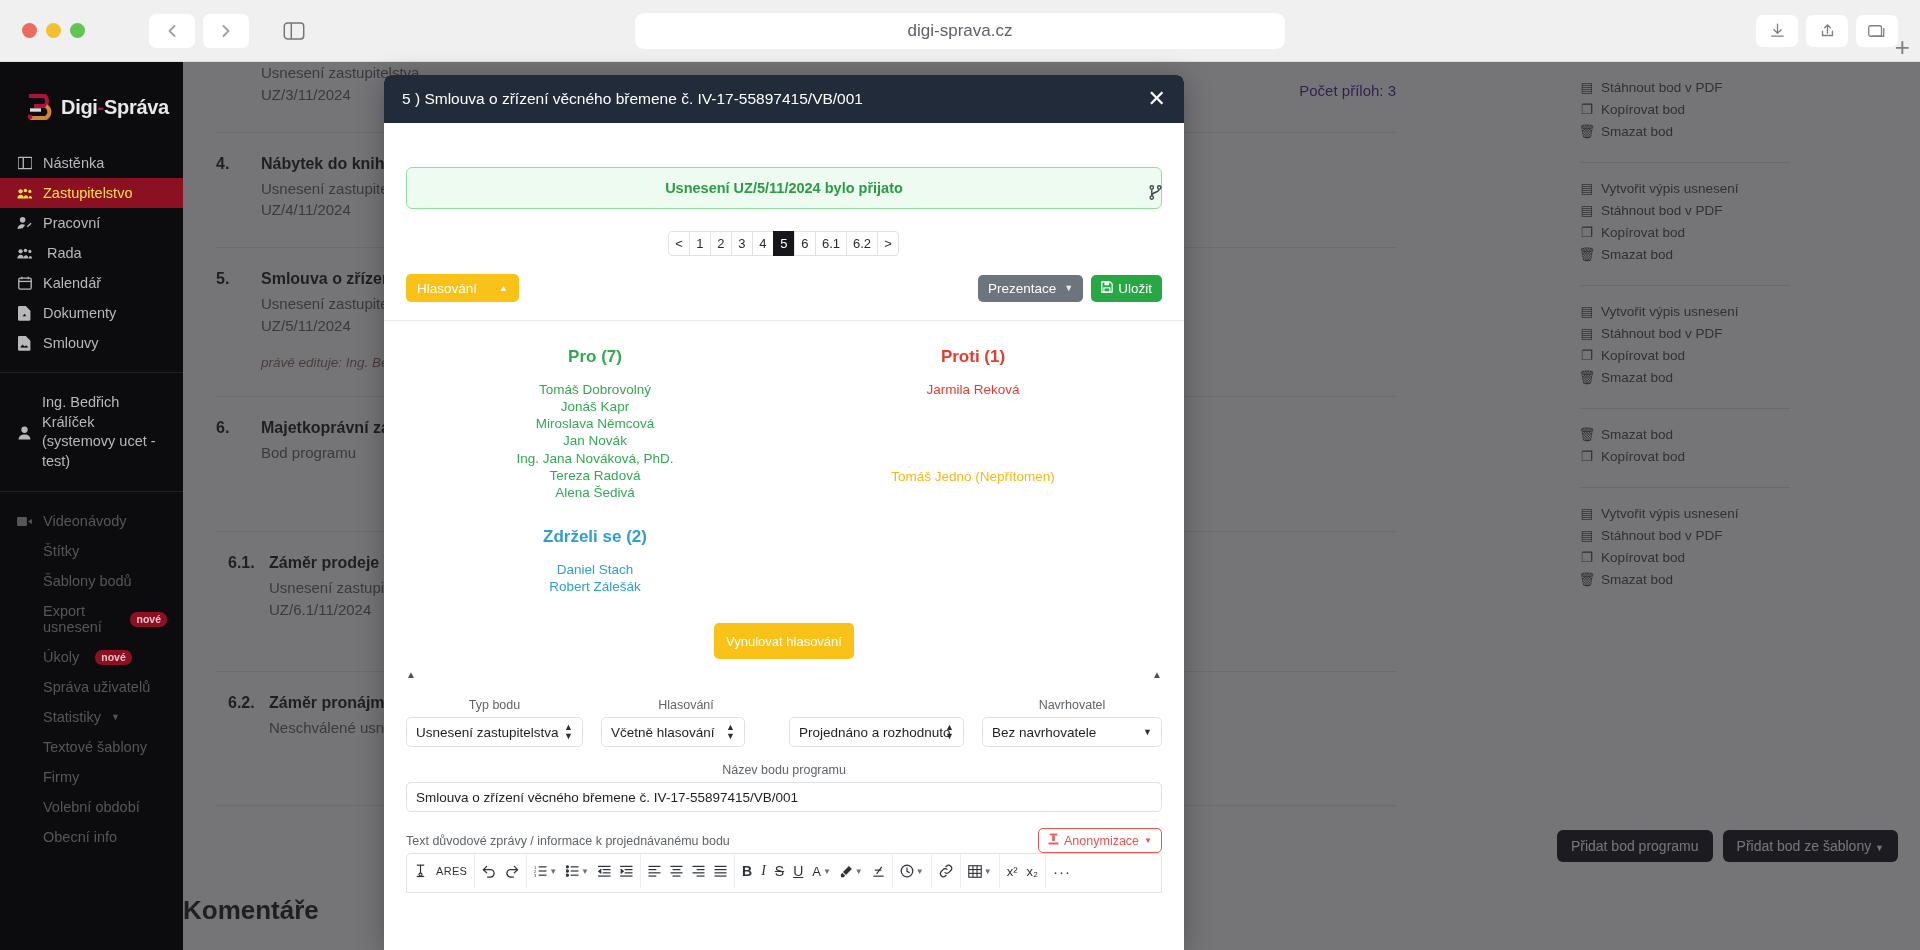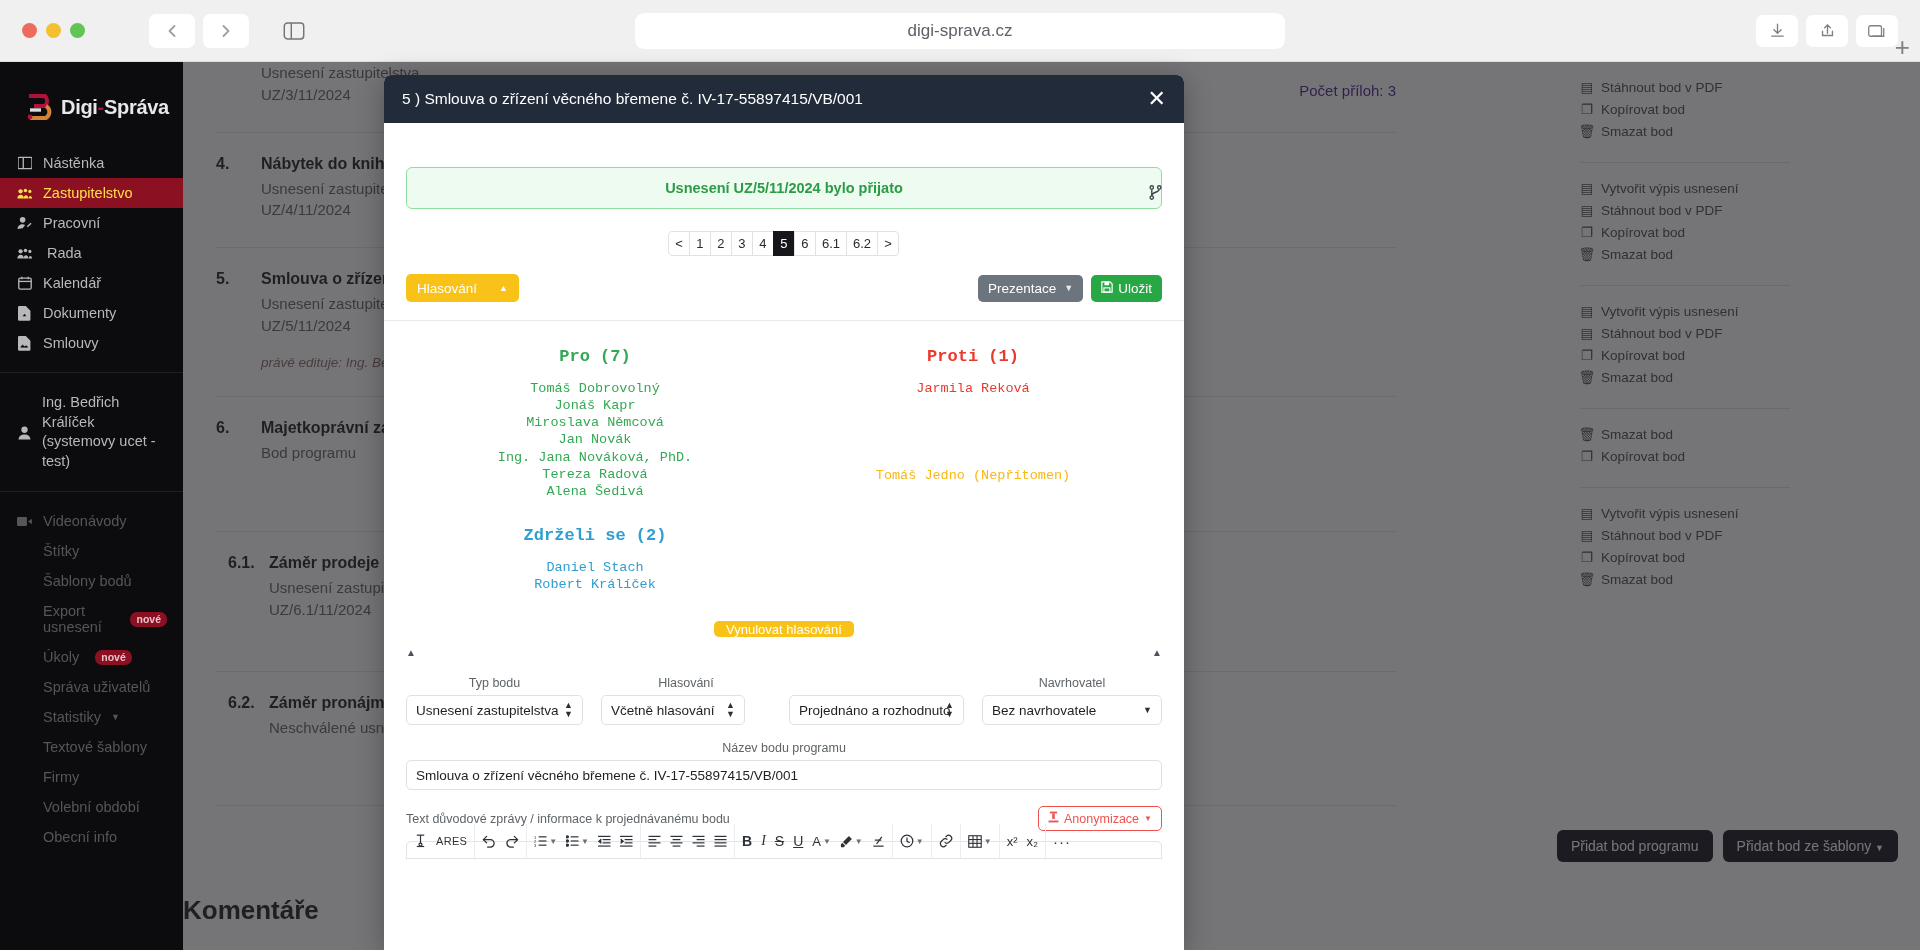--- a/index.html
+++ b/index.html
@@ -157,38 +157,38 @@
   }
   .btn-pres .car { font-size: 9px; opacity: .85; }
   .btn-save {
     margin-left: 8px; background: #28a745; color: #fff; border: none; border-radius: 5px;
     height: 27px; font-size: 13.5px; font-family: inherit; padding: 0 10px;
     display: flex; align-items: center; gap: 5px;
   }
 
   .hr-l { height: 1px; background: #e9e9ec; margin: 18px -22px 0 -22px; }
 
-  .vote-grid { display: flex; margin-top: 26px; font-family: Liberation Mono, monospace; }
+  .vote-grid { display: flex; margin-top: 26px; }
   .vote-col { flex: 1; text-align: center; }
   .vh { font-size: 17px; font-weight: 700; margin-bottom: 14px; }
   .vh.pro { color: #34a853; }
   .vh.proti { color: #ea3a2e; }
   .vh.zdrz { color: #2f9ed0; }
   .vh.nehl { color: #fab613; }
   .vn { font-size: 13.5px; line-height: 1.27; }
   .vn.pro { color: #34a853; }
   .vn.proti { color: #ea3a2e; }
   .vn.zdrz { color: #2f9ed0; }
   .vn.nehl { color: #fab613; }
   .gap-block { height: 70px; }
 
   .reset-wrap { display: flex; justify-content: center; margin-top: 28px; }
   .btn-reset {
     background: #f9c218; color: #fff; border: none; border-radius: 5px;
-    height: 16px; font-size: 13px; font-family: inherit; padding: 0 12px;
+    height: 36px; font-size: 13px; font-family: inherit; padding: 0 12px;
   }
 
   .collapse-row { display: flex; justify-content: space-between; margin-top: 10px; color: #4a5260; font-size: 10px; }
 
   .form-area { margin-top: 18px; }
   .flabel { font-size: 12.5px; color: #5f6468; margin-bottom: 5px; text-align: center; }
   .frow { display: flex; gap: 18px; }
   .fsel {
     height: 30px; border: 1px solid #dfe1e5; border-radius: 5px; background: #fff;
     display: flex; align-items: center; padding: 0 9px; font-size: 13.5px; color: #1d1f22;
@@ -203,22 +203,22 @@
     height: 30px; border: 1px solid #dfe1e5; border-radius: 5px; background: #fff;
     display: flex; align-items: center; padding: 0 9px; font-size: 13.5px; color: #1d1f22;
     width: 100%;
   }
   .anon-btn {
     border: 1px solid #ef5350; color: #ef5350; background: #fff; border-radius: 5px;
     height: 25px; font-size: 12.5px; font-family: inherit; padding: 0 9px;
     display: flex; align-items: center; gap: 5px;
   }
   .ed-toolbar {
-    margin-top: 10px; border: 1px solid #e3e3e6; border-radius: 5px 5px 0 0;
-    height: 18px; display: flex; align-items: flex-end; background: #fff;
+    margin-top: 0; border: 1px solid #e3e3e6; border-radius: 5px 5px 0 0;
+    height: 40px; display: flex; align-items: flex-start; background: #fff;
   }
   .ed-g { display: flex; align-items: center; height: 34px; padding: 0 7px; border-right: 1px solid #ededf0; gap: 9px; }
   .ed-g:last-child { border-right: none; }
   .ed-b { font-size: 13px; color: #2d3238; display: flex; align-items: center; gap: 2px; }
   .ed-b .cv { font-size: 8px; color: #6b7076; }
 </style>
 </head>
 <body>
 
 <div id="app">
@@ -643,21 +643,21 @@
           <div class="vn pro">Tomáš Dobrovolný</div>
           <div class="vn pro">Jonáš Kapr</div>
           <div class="vn pro">Miroslava Němcová</div>
           <div class="vn pro">Jan Novák</div>
           <div class="vn pro">Ing. Jana Nováková, PhD.</div>
           <div class="vn pro">Tereza Radová</div>
           <div class="vn pro">Alena Šedivá</div>
 
           <div class="vh zdrz" style="margin-top:26px">Zdrželi se (2)</div>
           <div class="vn zdrz">Daniel Stach</div>
-          <div class="vn zdrz">Robert Králíček</div>
+          <div class="vn zdrz">Robert Zálešák</div>
         </div>
         <div class="vote-col">
           <div class="vh proti">Proti (1)</div>
           <div class="vn proti">Jarmila Reková</div>
           <div class="gap-block"></div>
           <div class="vn nehl">Tomáš Jedno (Nepřítomen)</div>
         </div>
       </div>
 
       <div class="reset-wrap">

